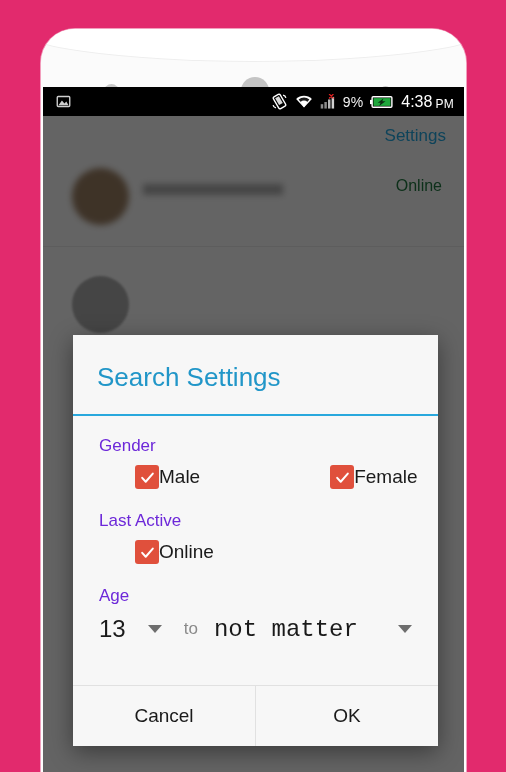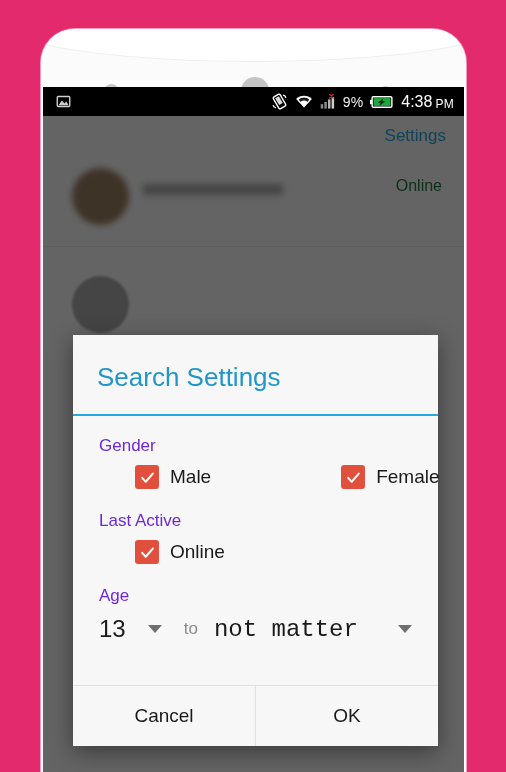--- a/index.html
+++ b/index.html
@@ -218,21 +218,21 @@
     font-size: 17px;
     color: #6d28d9;
     margin-bottom: 9px;
   }
   .section { margin-bottom: 22px; }
 
   .checkbox-row { display: flex; align-items: center; }
   .checkbox-item {
     display: flex;
     align-items: center;
-    gap: 11px;
+    gap: 0;
     padding-left: 36px;
   }
   #female-item { margin-left: 94px; }
 
   .checkbox {
     width: 24px;
     height: 24px;
     border-radius: 3px;
     background: #e0503c;
     display: flex;

